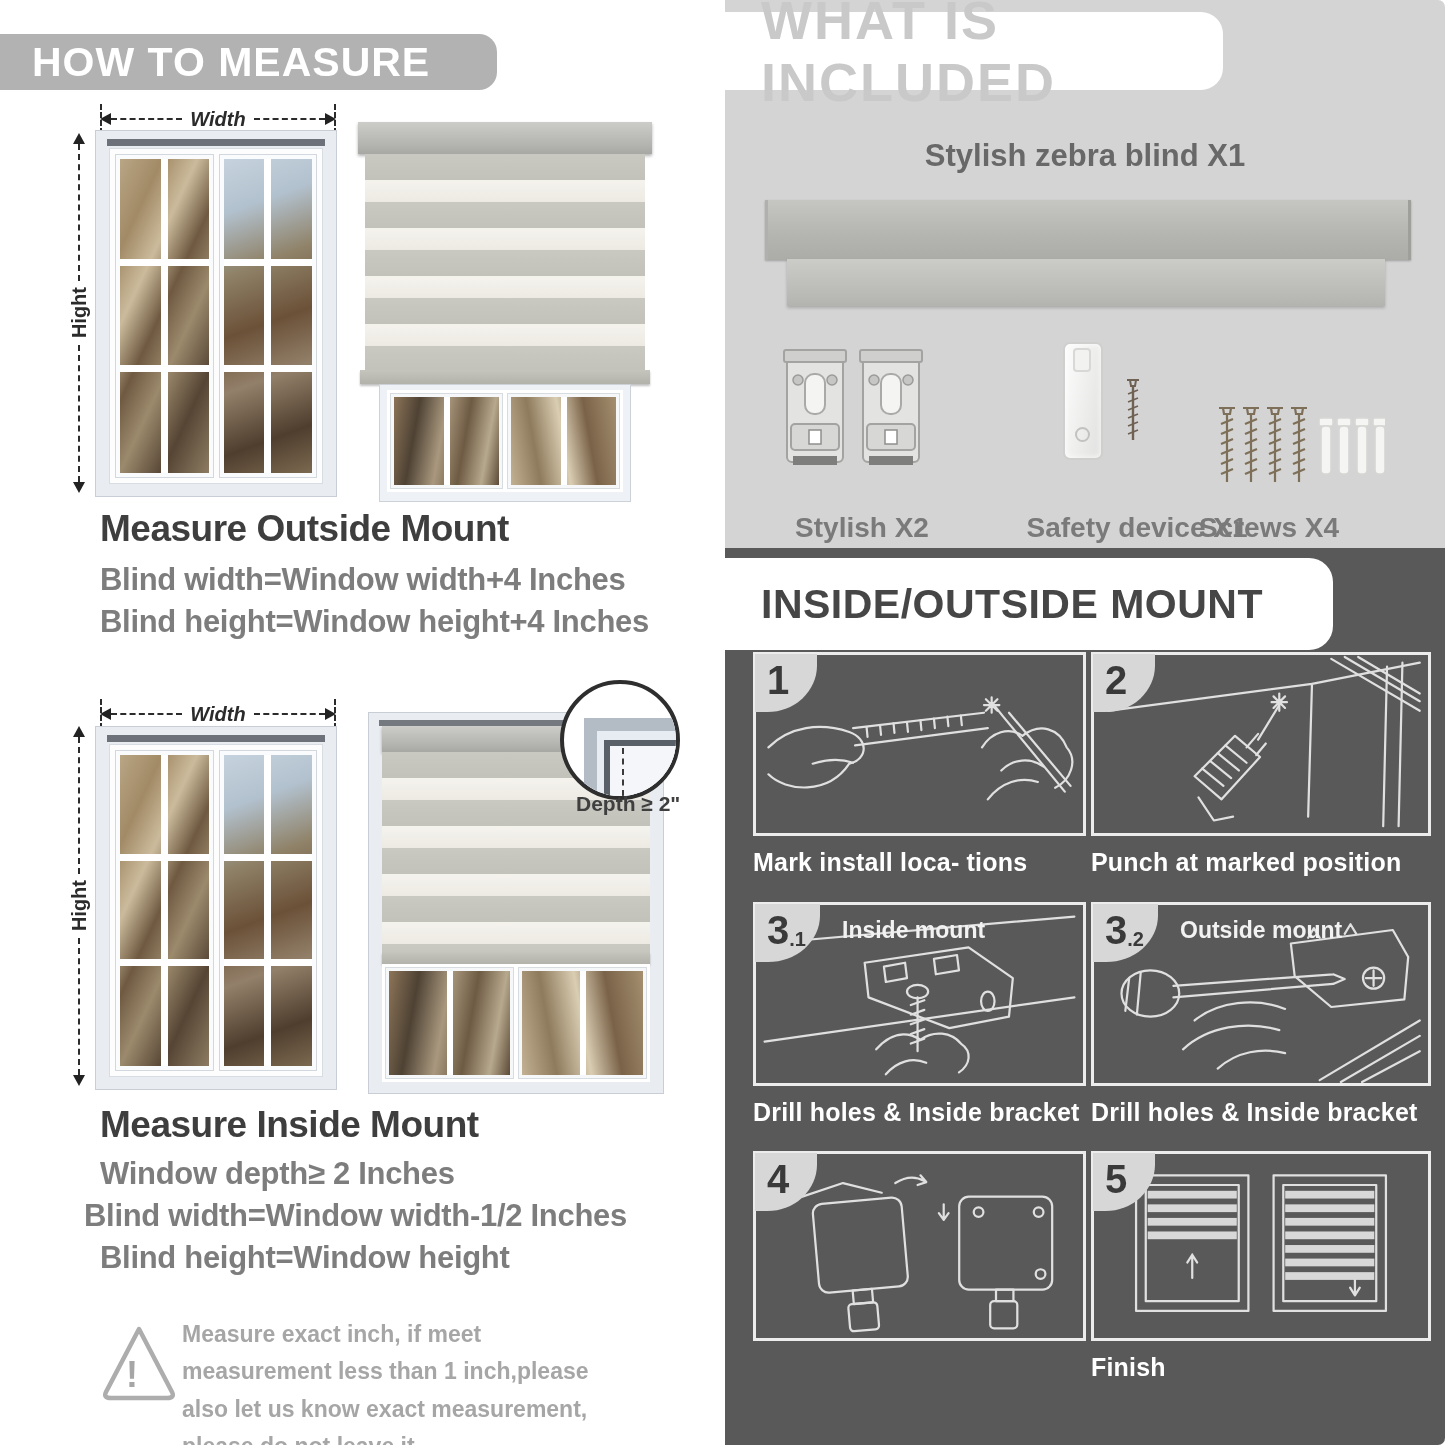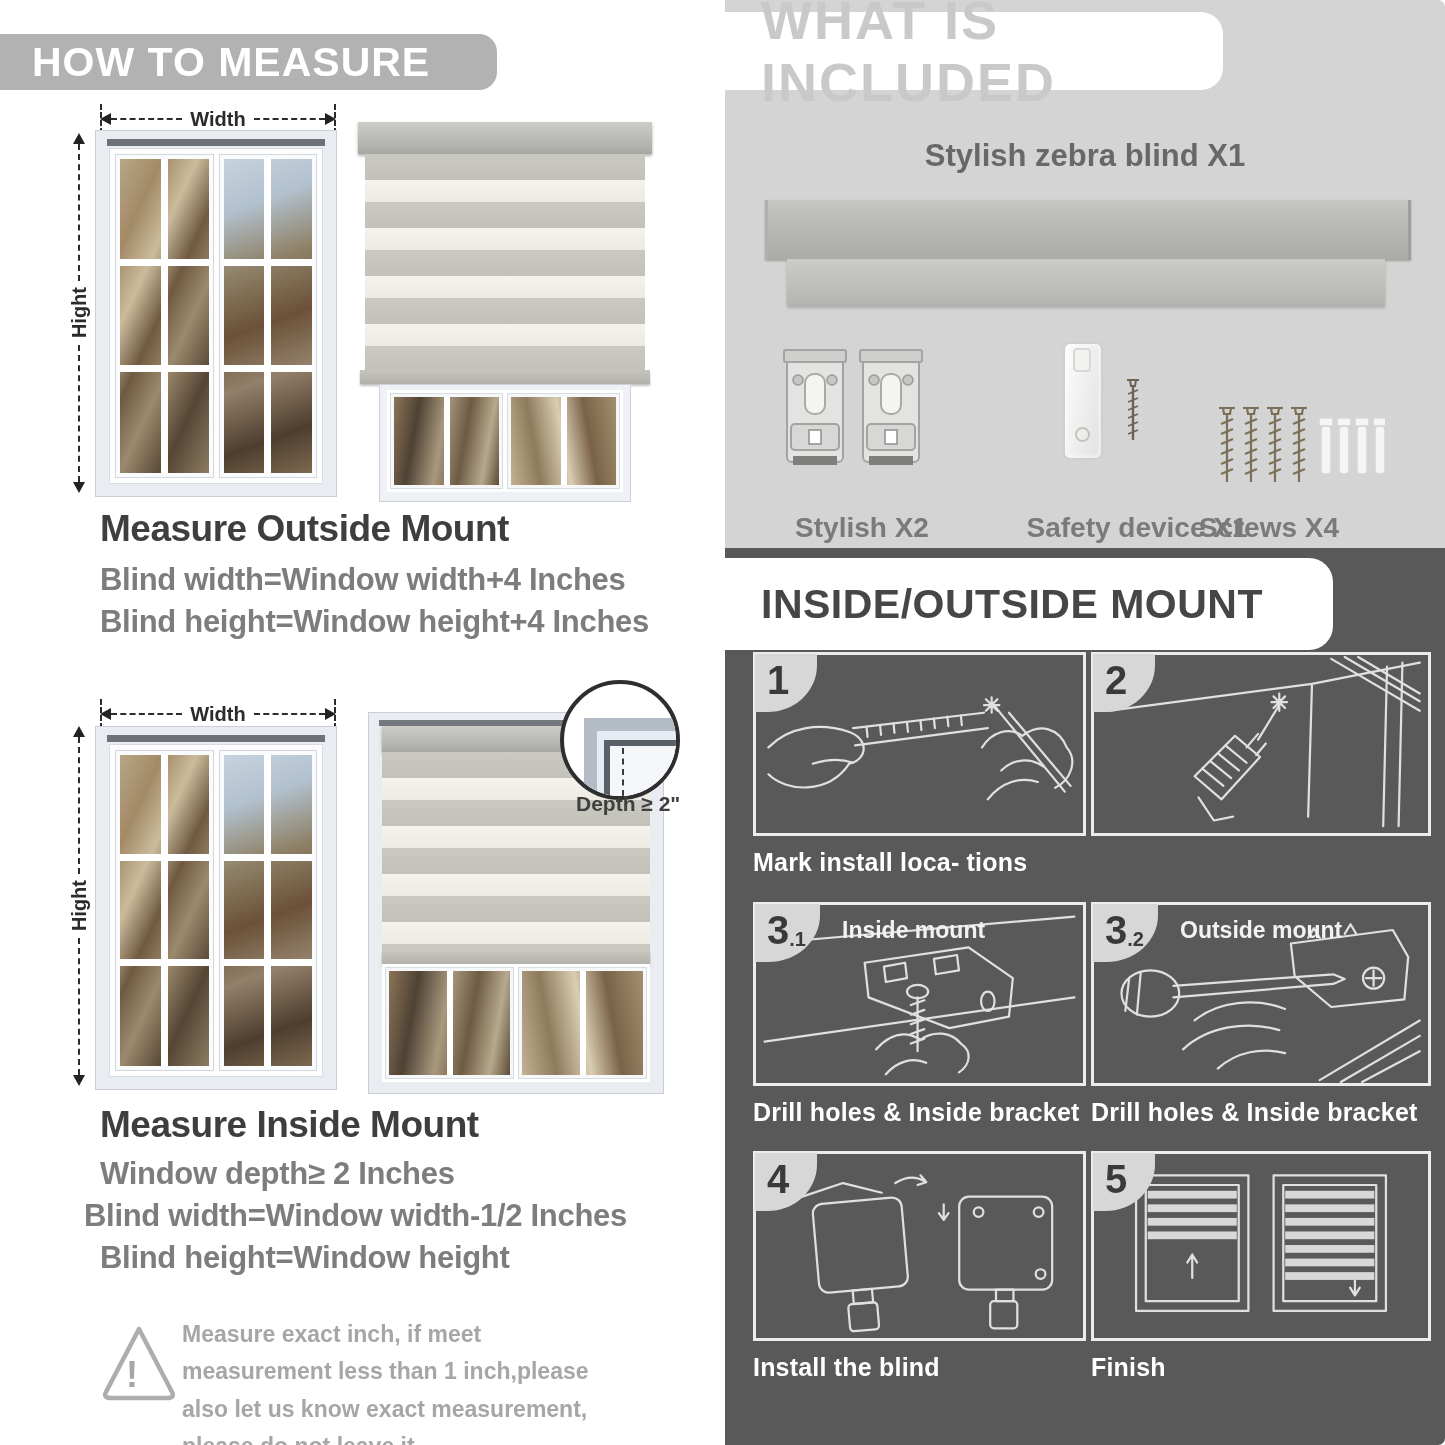--- a/index.html
+++ b/index.html
@@ -9,21 +9,21 @@
 
   
   .banner-gray{left:0;top:34px;width:497px;height:56px;background:#b2b2b2;
     border-radius:0 18px 18px 0;display:flex;align-items:center;padding-left:32px;box-sizing:border-box;}
   .banner-gray span{color:#fff;font-size:41px;font-weight:bold;letter-spacing:1px;}
 
   h2.sec-title{margin:0;font-size:37px;font-weight:bold;color:#3e3e3e;letter-spacing:-.5px;}
   p.sec-line{margin:0;font-size:31px;font-weight:bold;color:#7d7d7d;letter-spacing:-.3px;}
 
   
-  .dimw{display:flex;align-items:center;height:22px;}
+  .dimw{display:flex;align-items:center;height:22px;font-style:italic;}
   .dimw .dash{flex:1;height:0;border-top:2px dashed #2b2b2b;}
   .dimw b{font-size:20px;font-weight:bold;color:#2b2b2b;margin:0 8px;white-space:nowrap;}
   .tri{width:0;height:0;display:block;}
   .tri.tl{border-top:6px solid transparent;border-bottom:6px solid transparent;border-right:11px solid #222;}
   .tri.tr{border-top:6px solid transparent;border-bottom:6px solid transparent;border-left:11px solid #222;}
   .tri.up{border-left:6px solid transparent;border-right:6px solid transparent;border-bottom:11px solid #222;margin:0 auto;}
   .tri.dn{border-left:6px solid transparent;border-right:6px solid transparent;border-top:11px solid #222;margin:0 auto;}
   .endtick{width:0;height:30px;border-left:2px dashed #2b2b2b;position:absolute;top:-4px;}
 
   
@@ -329,20 +329,21 @@
             <path d="M296,12 L292,178 M312,8 L308,178"></path>
             <path d="M96,126 L138,84 L164,106 L124,150 Z"></path>
             <path d="M104,118 l22,18 M112,110 l22,18 M120,102 l22,18 M128,94 l22,18"></path>
             <path d="M100,148 L116,172 L136,168"></path>
             <path d="M150,96 L162,82 M160,104 L170,92"></path>
             <path d="M162,88 L184,52"></path>
             <path d="M184,40 l0,18 M176,49 l16,0 M178,43 l12,12 M190,43 l-12,12"></path>
           </g>
         </svg>
       </div>
+      <div class="step-cap">Punch at  marked position</div>
     </div>
 
     <div class="step" style="left:28px;top:354px;">
       <div class="step-box">
         <div class="badge">
             <span class="b-big">3</span>
             <span class="b-small">.1</span>
           </div>
         <span class="step-innerlabel">Inside mount</span>
         <svg viewBox="0 0 330 185">
@@ -405,21 +406,20 @@
             <rect x="206" y="44" width="96" height="96" rx="10"></rect>
             <circle cx="226" cy="60" r="5"></circle>
               <circle cx="288" cy="60" r="5"></circle>
               <circle cx="290" cy="124" r="5"></circle>
             <path d="M190,52 v16 M190,68 l-5,-7 M190,68 l5,-7"></path>
             <rect x="244" y="140" width="18" height="12"></rect>
             <rect x="238" y="152" width="28" height="28" rx="4"></rect>
           </g>
         </svg>
       </div>
-      <div class="step-cap">Install the blind</div>
     </div>
 
     <div class="step" style="left:366px;top:603px;width:340px;">
       <div class="step-box tall">
         <div class="badge">
             <span class="b-big">5</span>
           </div>
         <svg viewBox="0 0 330 190">
           <g class="lineart">
             <rect x="36" y="22" width="116" height="140"></rect>

